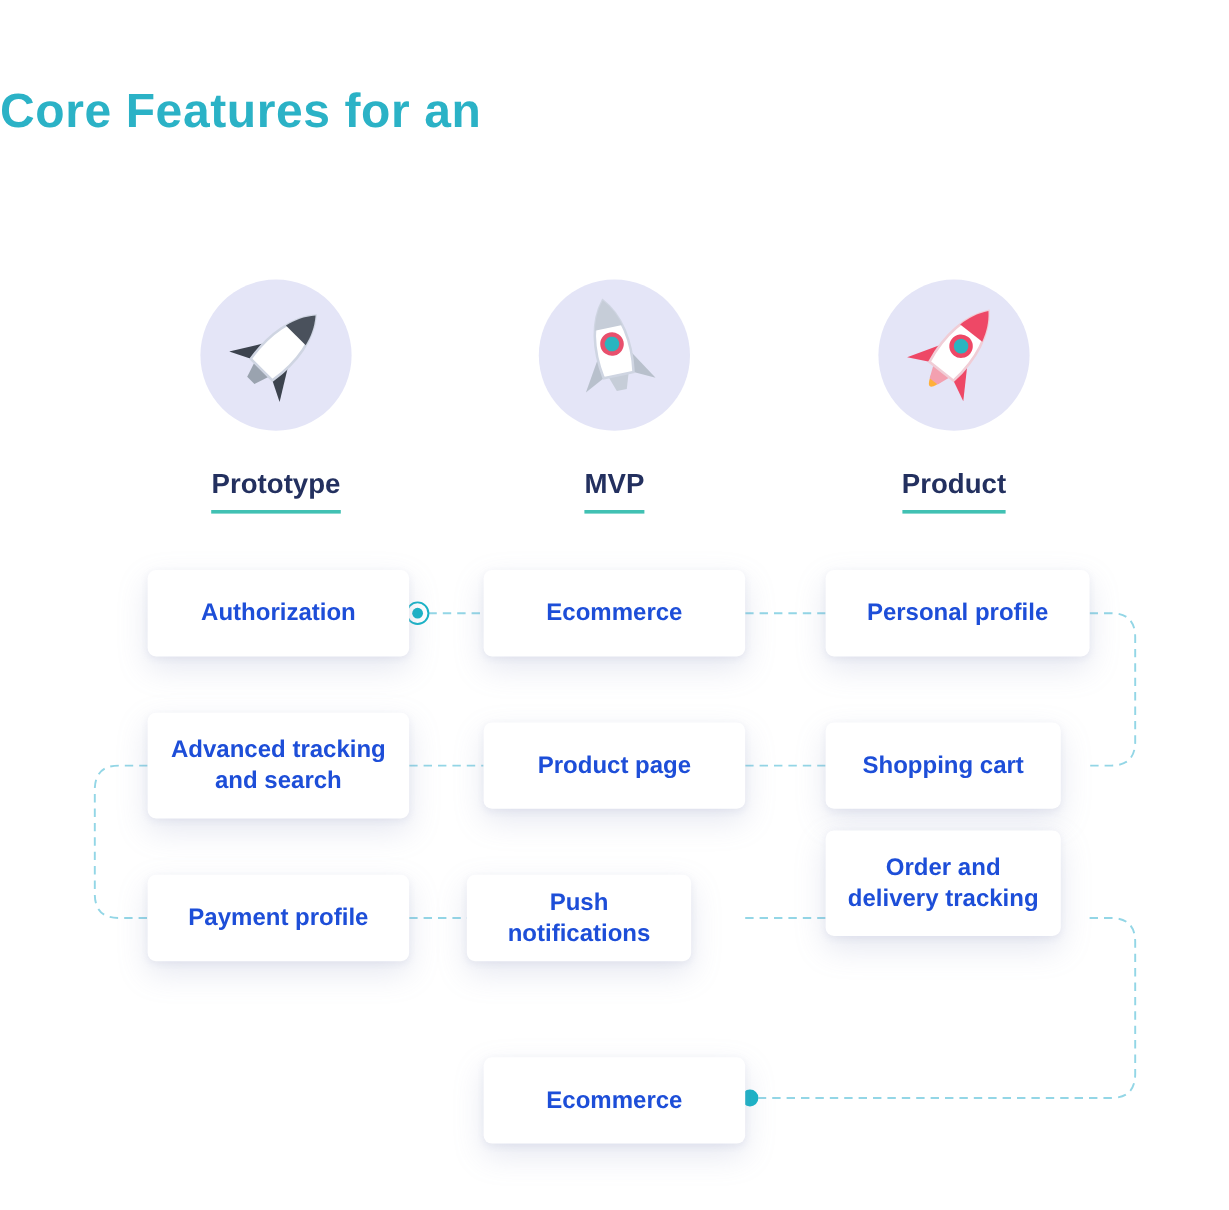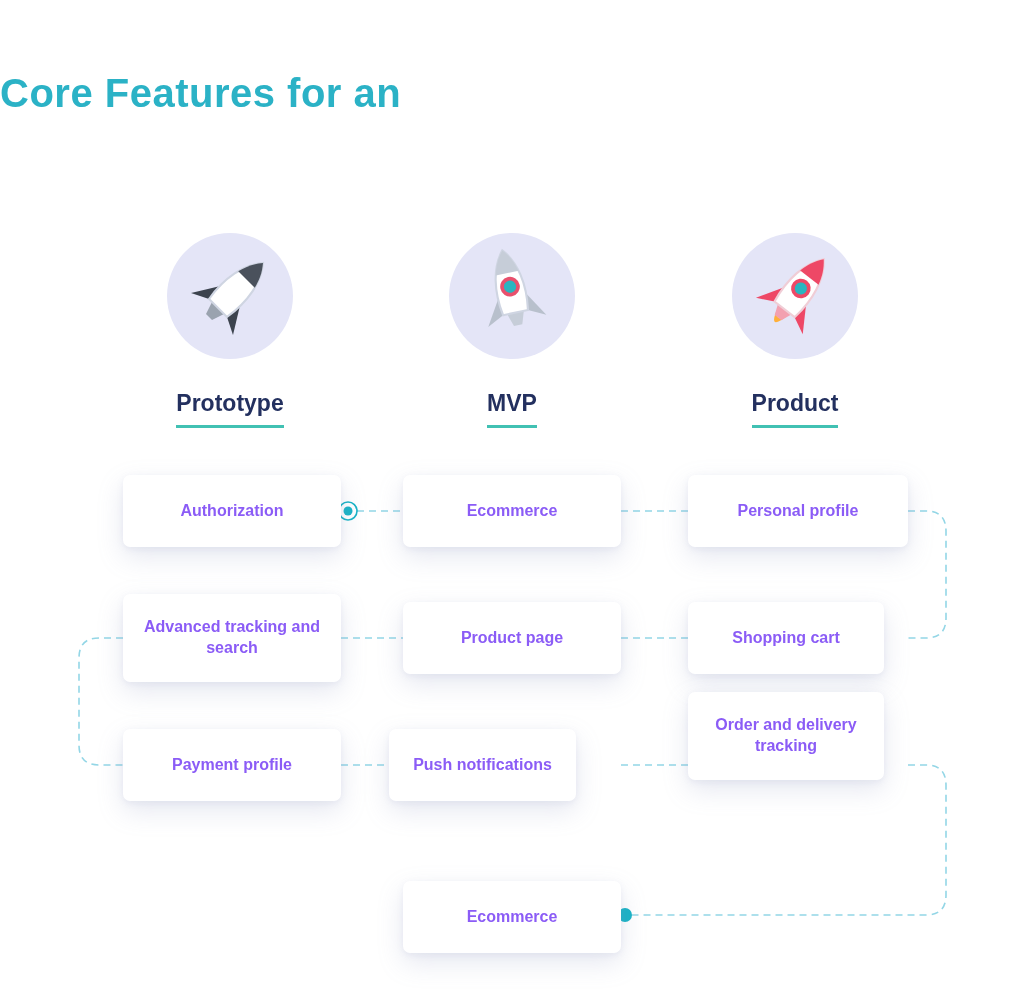--- a/index.html
+++ b/index.html
@@ -26,21 +26,21 @@
     position:absolute;top:390px;width:200px;text-align:center;
     font-size:23px;font-weight:700;color:#23305f;z-index:2;
   }
   .stage-label .ul{
     display:inline-block;padding-bottom:8px;border-bottom:3px solid #41c1b3;
   }
   .card{
     position:absolute;background:#ffffff;border-radius:7px;
     box-shadow:0 10px 26px rgba(140,152,190,0.22), 0 2px 6px rgba(140,152,190,0.12);
     display:flex;align-items:center;justify-content:center;text-align:center;
-    font-size:16px;font-weight:700;color:#8b5cf6;line-height:1.3;
+    font-size:20px;font-weight:700;color:#1d4ed8;line-height:1.3;
     padding:0 14px;box-sizing:border-box;z-index:2;
   }
 </style>
 </head>
 <body>
 
 <div class="title">
   <div>Core Features for an</div>
 </div>
 

